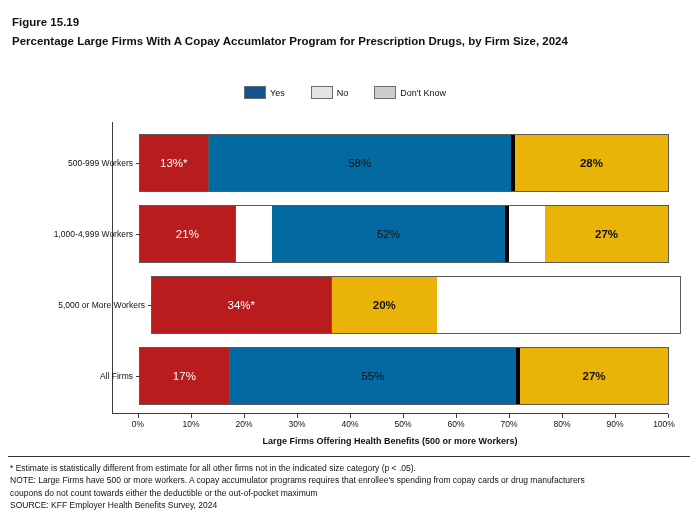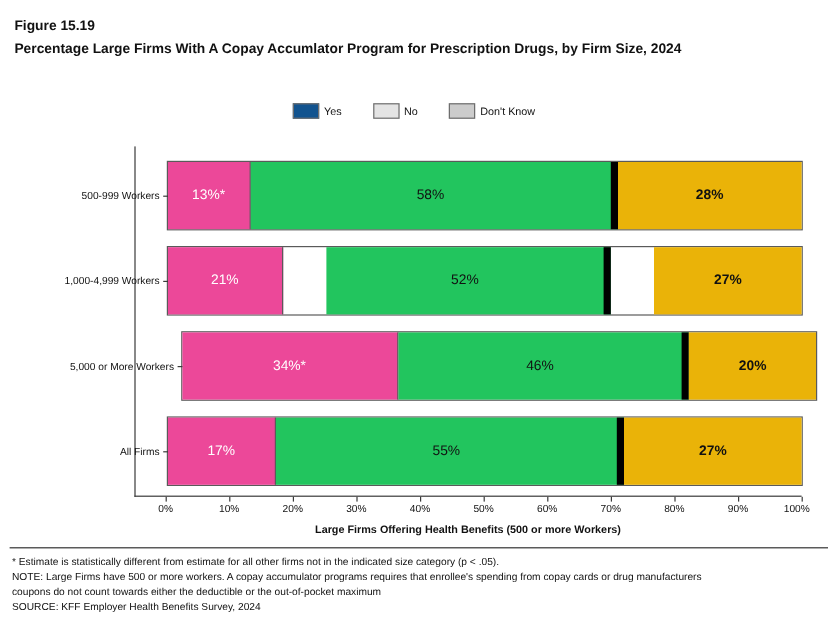--- a/index.html
+++ b/index.html
@@ -94,28 +94,28 @@
     height: 100%;
     display: flex;
     align-items: center;
     justify-content: center;
     font-size: 11.5px;
     box-sizing: border-box;
     overflow: hidden;
     white-space: nowrap;
   }
   .seg-yes {
-    background: #ec4899;
+    background: #b91c1c;
     color: #ffffff;
     border-right: 1px solid #5a5a5a;
   }
   .seg-no {
-    background: #22c55e;
-    color: #111111;
-    border-right: 6px solid #000000;
+    background: #0369a1;
+    color: #111111;
+    border-right: 4px solid #000000;
   }
   .seg-dk {
     background: #eab308;
     color: #111111;
     font-weight: bold;
   }
   .cat-label {
     position: absolute;
     right: 100%;
     width: 104px;
@@ -230,21 +230,20 @@
         <span class="tickmark"></span>
         <div class="seg seg-yes" style="width:21%">21%</div>
         <div class="seg seg-no" style="width:52%">52%</div>
         <div class="seg seg-dk" style="width:27%">27%</div>
       </div>
 
       <div class="barrow" style="top:154px;margin-left:12px;">
         <span class="cat-label">5,000 or More Workers</span>
         <span class="tickmark"></span>
         <div class="seg seg-yes" style="width:34%">34%*</div>
-        <div class="seg seg-no" style="width:46%">46%</div>
         <div class="seg seg-dk" style="width:20%">20%</div>
       </div>
 
       <div class="barrow" style="top:225px;">
         <span class="cat-label">All Firms</span>
         <span class="tickmark"></span>
         <div class="seg seg-yes" style="width:17%">17%</div>
         <div class="seg seg-no" style="width:55%">55%</div>
         <div class="seg seg-dk" style="width:28%">27%</div>
       </div>

